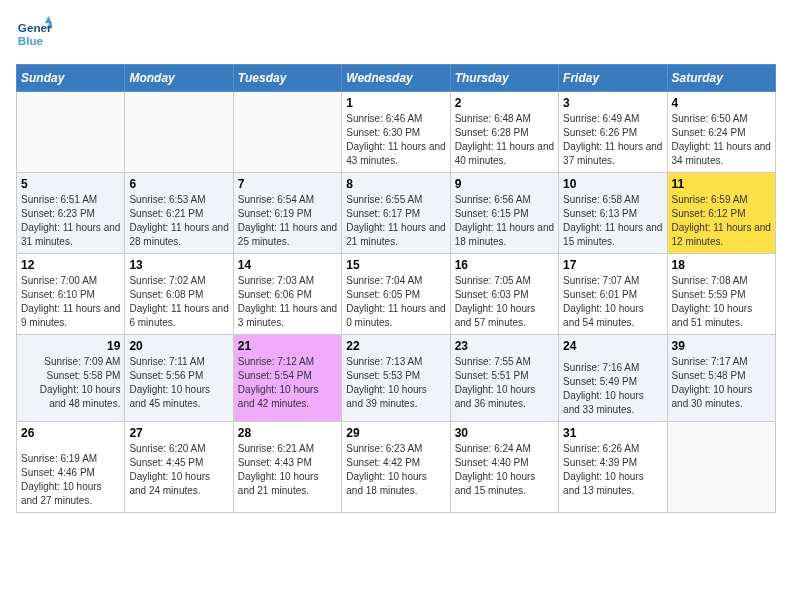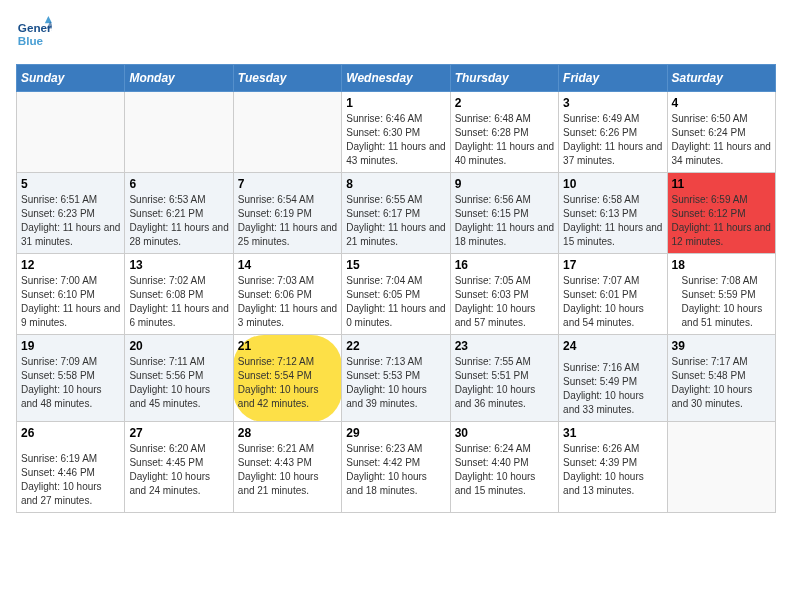--- a/index.html
+++ b/index.html
@@ -171,21 +171,21 @@
           <div class="day-info" style="white-space: pre-line;">Sunrise: 6:56 AM
 Sunset: 6:15 PM
 Daylight: 11 hours and 18 minutes.</div>
         </td>
         <td style="background: rgb(240, 244, 248);">
           <span class="day-num">10</span>
           <div class="day-info" style="white-space: pre-line;">Sunrise: 6:58 AM
 Sunset: 6:13 PM
 Daylight: 11 hours and 15 minutes.</div>
         </td>
-        <td style="background: #ef4444;">
+        <td style="background: #fde047;">
           <span class="day-num">11</span>
           <div class="day-info" style="white-space: pre-line;">Sunrise: 6:59 AM
 Sunset: 6:12 PM
 Daylight: 11 hours and 12 minutes.</div>
         </td>
       </tr>
       <tr>
         <td>
           <span class="day-num">12</span>
           <div class="day-info" style="white-space: pre-line;">Sunrise: 7:00 AM
@@ -217,39 +217,39 @@
 Daylight: 10 hours and 57 minutes.</div>
         </td>
         <td>
           <span class="day-num">17</span>
           <div class="day-info" style="white-space: pre-line;">Sunrise: 7:07 AM
 Sunset: 6:01 PM
 Daylight: 10 hours and 54 minutes.</div>
         </td>
         <td>
           <span class="day-num">18</span>
-          <div class="day-info" style="white-space: pre-line; margin-left: 10px;">Sunrise: 7:08 AM
+          <div class="day-info" style="white-space: pre-line;">Sunrise: 7:08 AM
 Sunset: 5:59 PM
 Daylight: 10 hours and 51 minutes.</div>
         </td>
       </tr>
       <tr style="background: rgb(240, 244, 248);">
-        <td style="background: rgb(240, 244, 248);">
+        <td style="background: rgb(240, 244, 248); text-align: right;">
           <span class="day-num">19</span>
           <div class="day-info" style="white-space: pre-line;">Sunrise: 7:09 AM
 Sunset: 5:58 PM
 Daylight: 10 hours and 48 minutes.</div>
         </td>
         <td style="background: rgb(240, 244, 248);">
           <span class="day-num">20</span>
           <div class="day-info" style="white-space: pre-line;">Sunrise: 7:11 AM
 Sunset: 5:56 PM
 Daylight: 10 hours and 45 minutes.</div>
         </td>
-        <td style="background: #fde047; border-radius: 31px;">
+        <td style="background: #f0abfc;">
           <span class="day-num">21</span>
           <div class="day-info" style="white-space: pre-line;">Sunrise: 7:12 AM
 Sunset: 5:54 PM
 Daylight: 10 hours and 42 minutes.</div>
         </td>
         <td style="background: rgb(240, 244, 248);">
           <span class="day-num">22</span>
           <div class="day-info" style="white-space: pre-line;">Sunrise: 7:13 AM
 Sunset: 5:53 PM
 Daylight: 10 hours and 39 minutes.</div>

